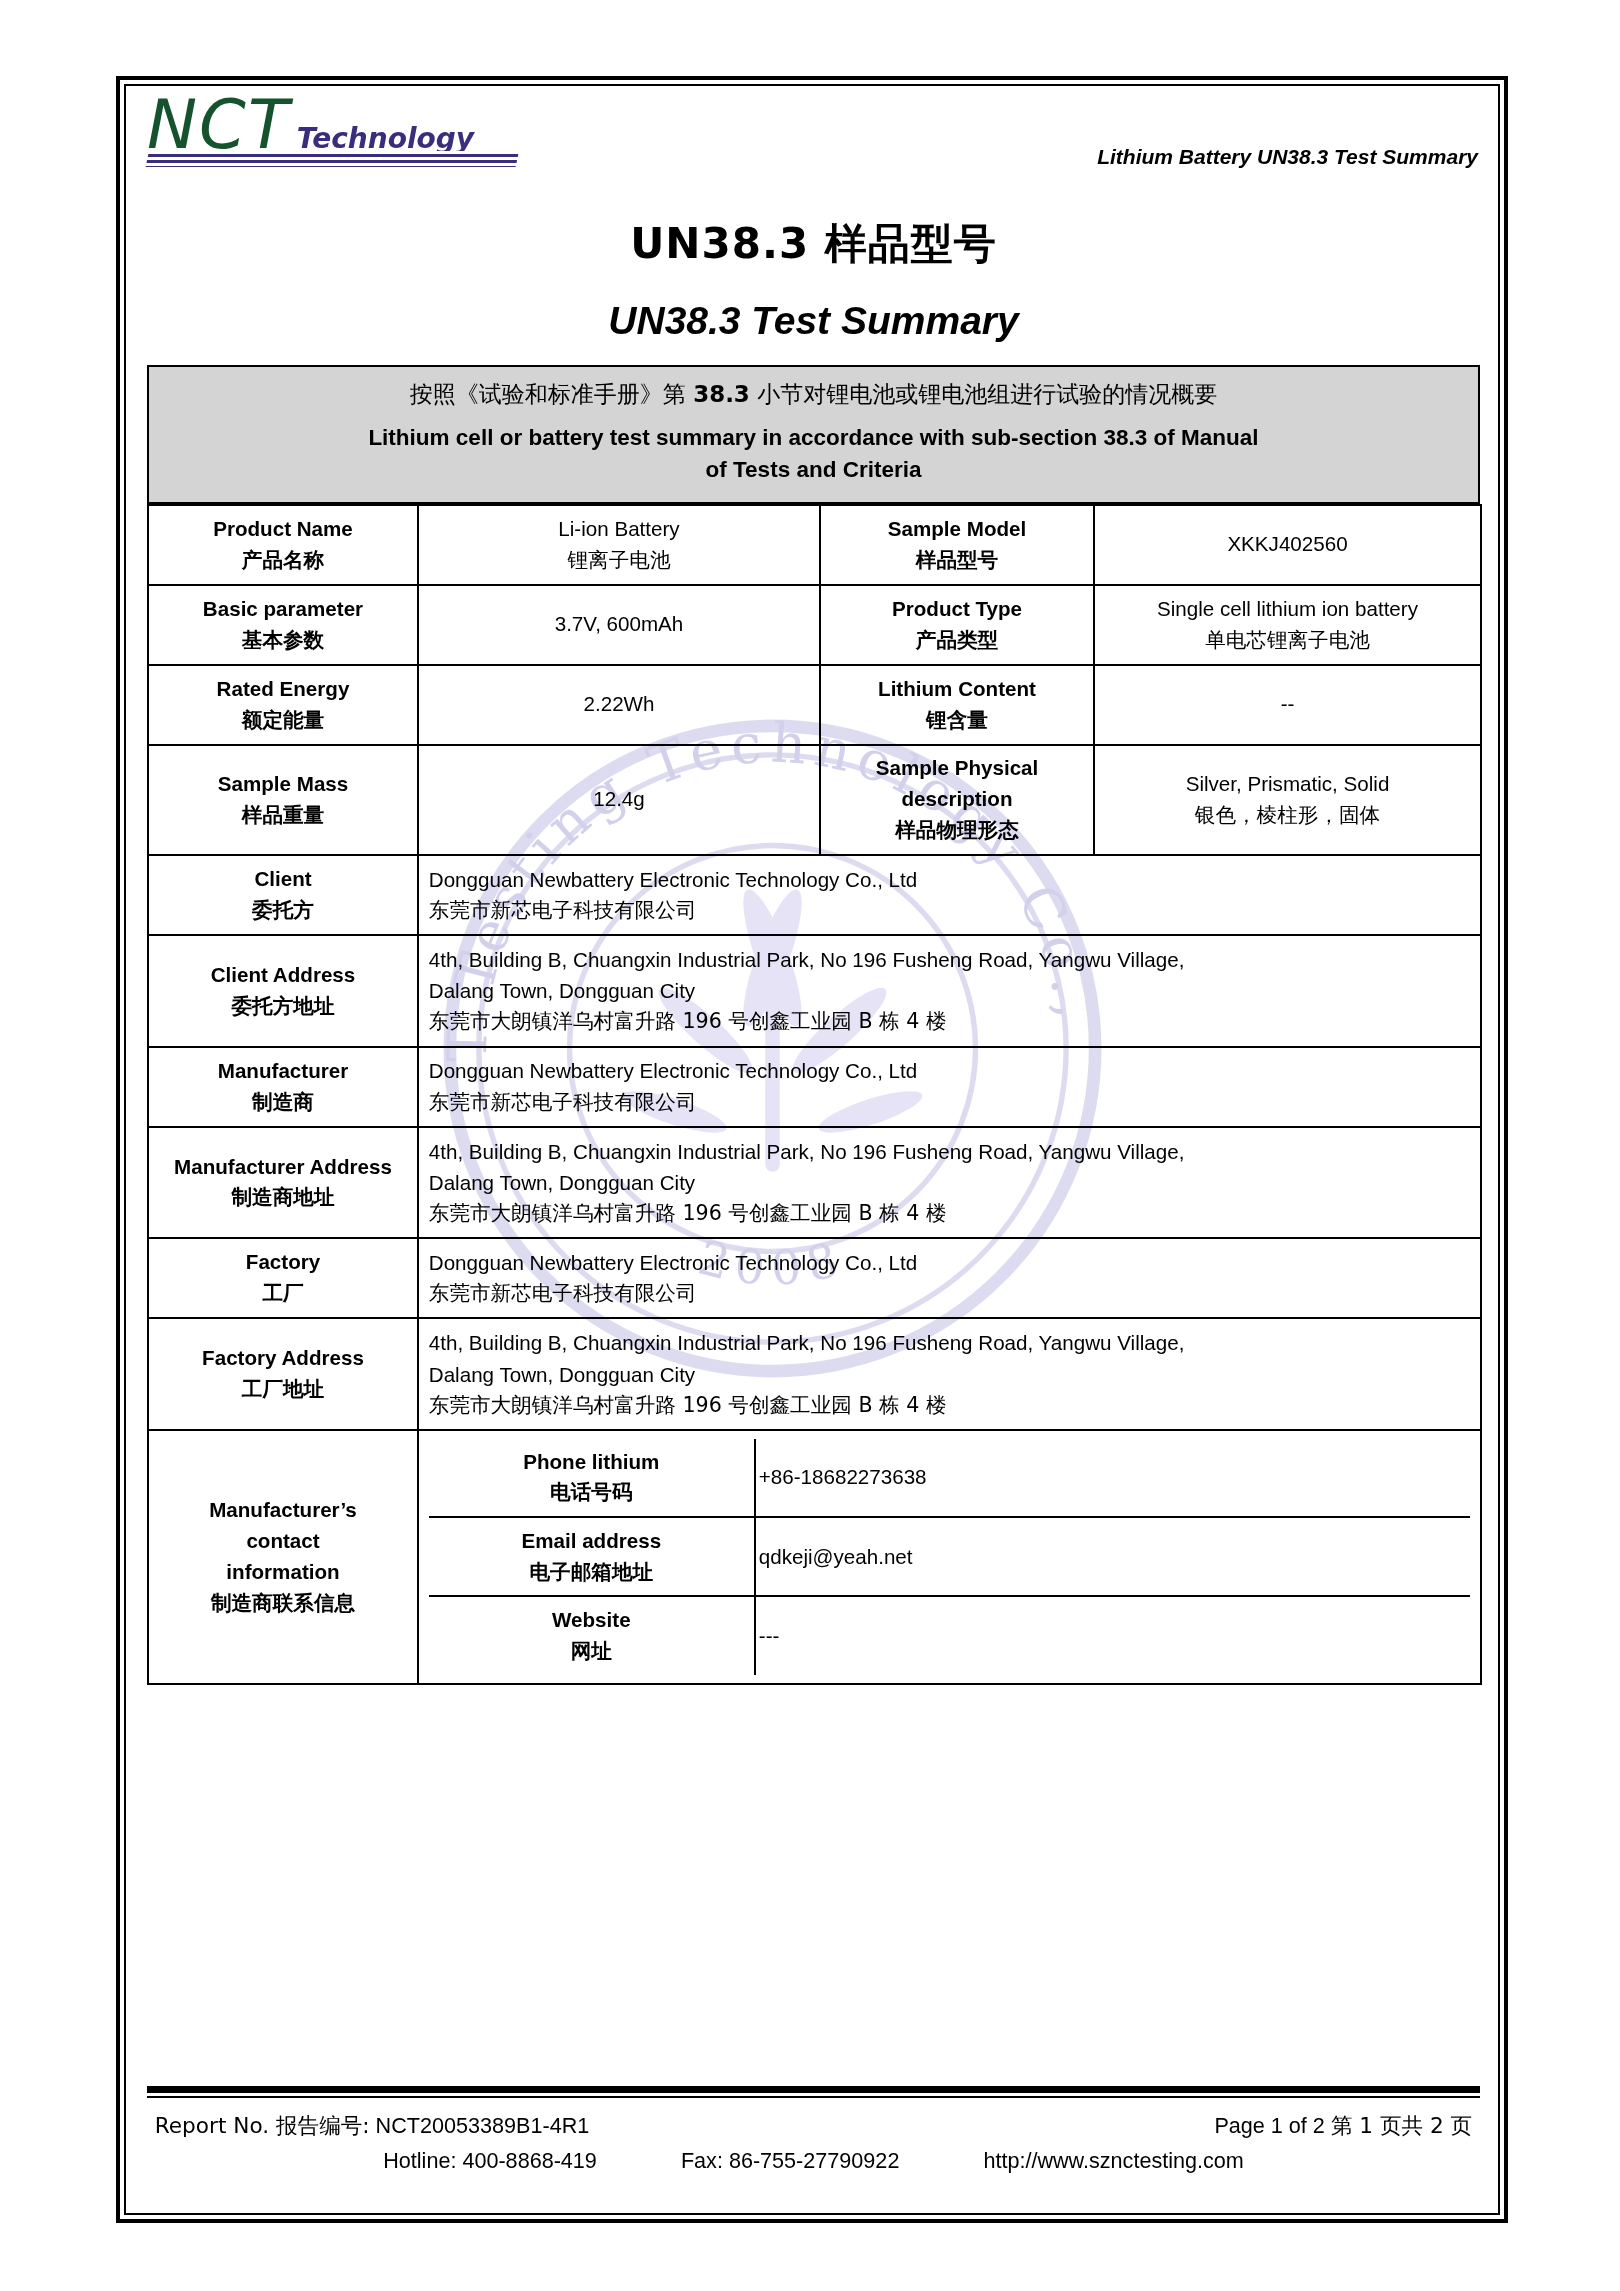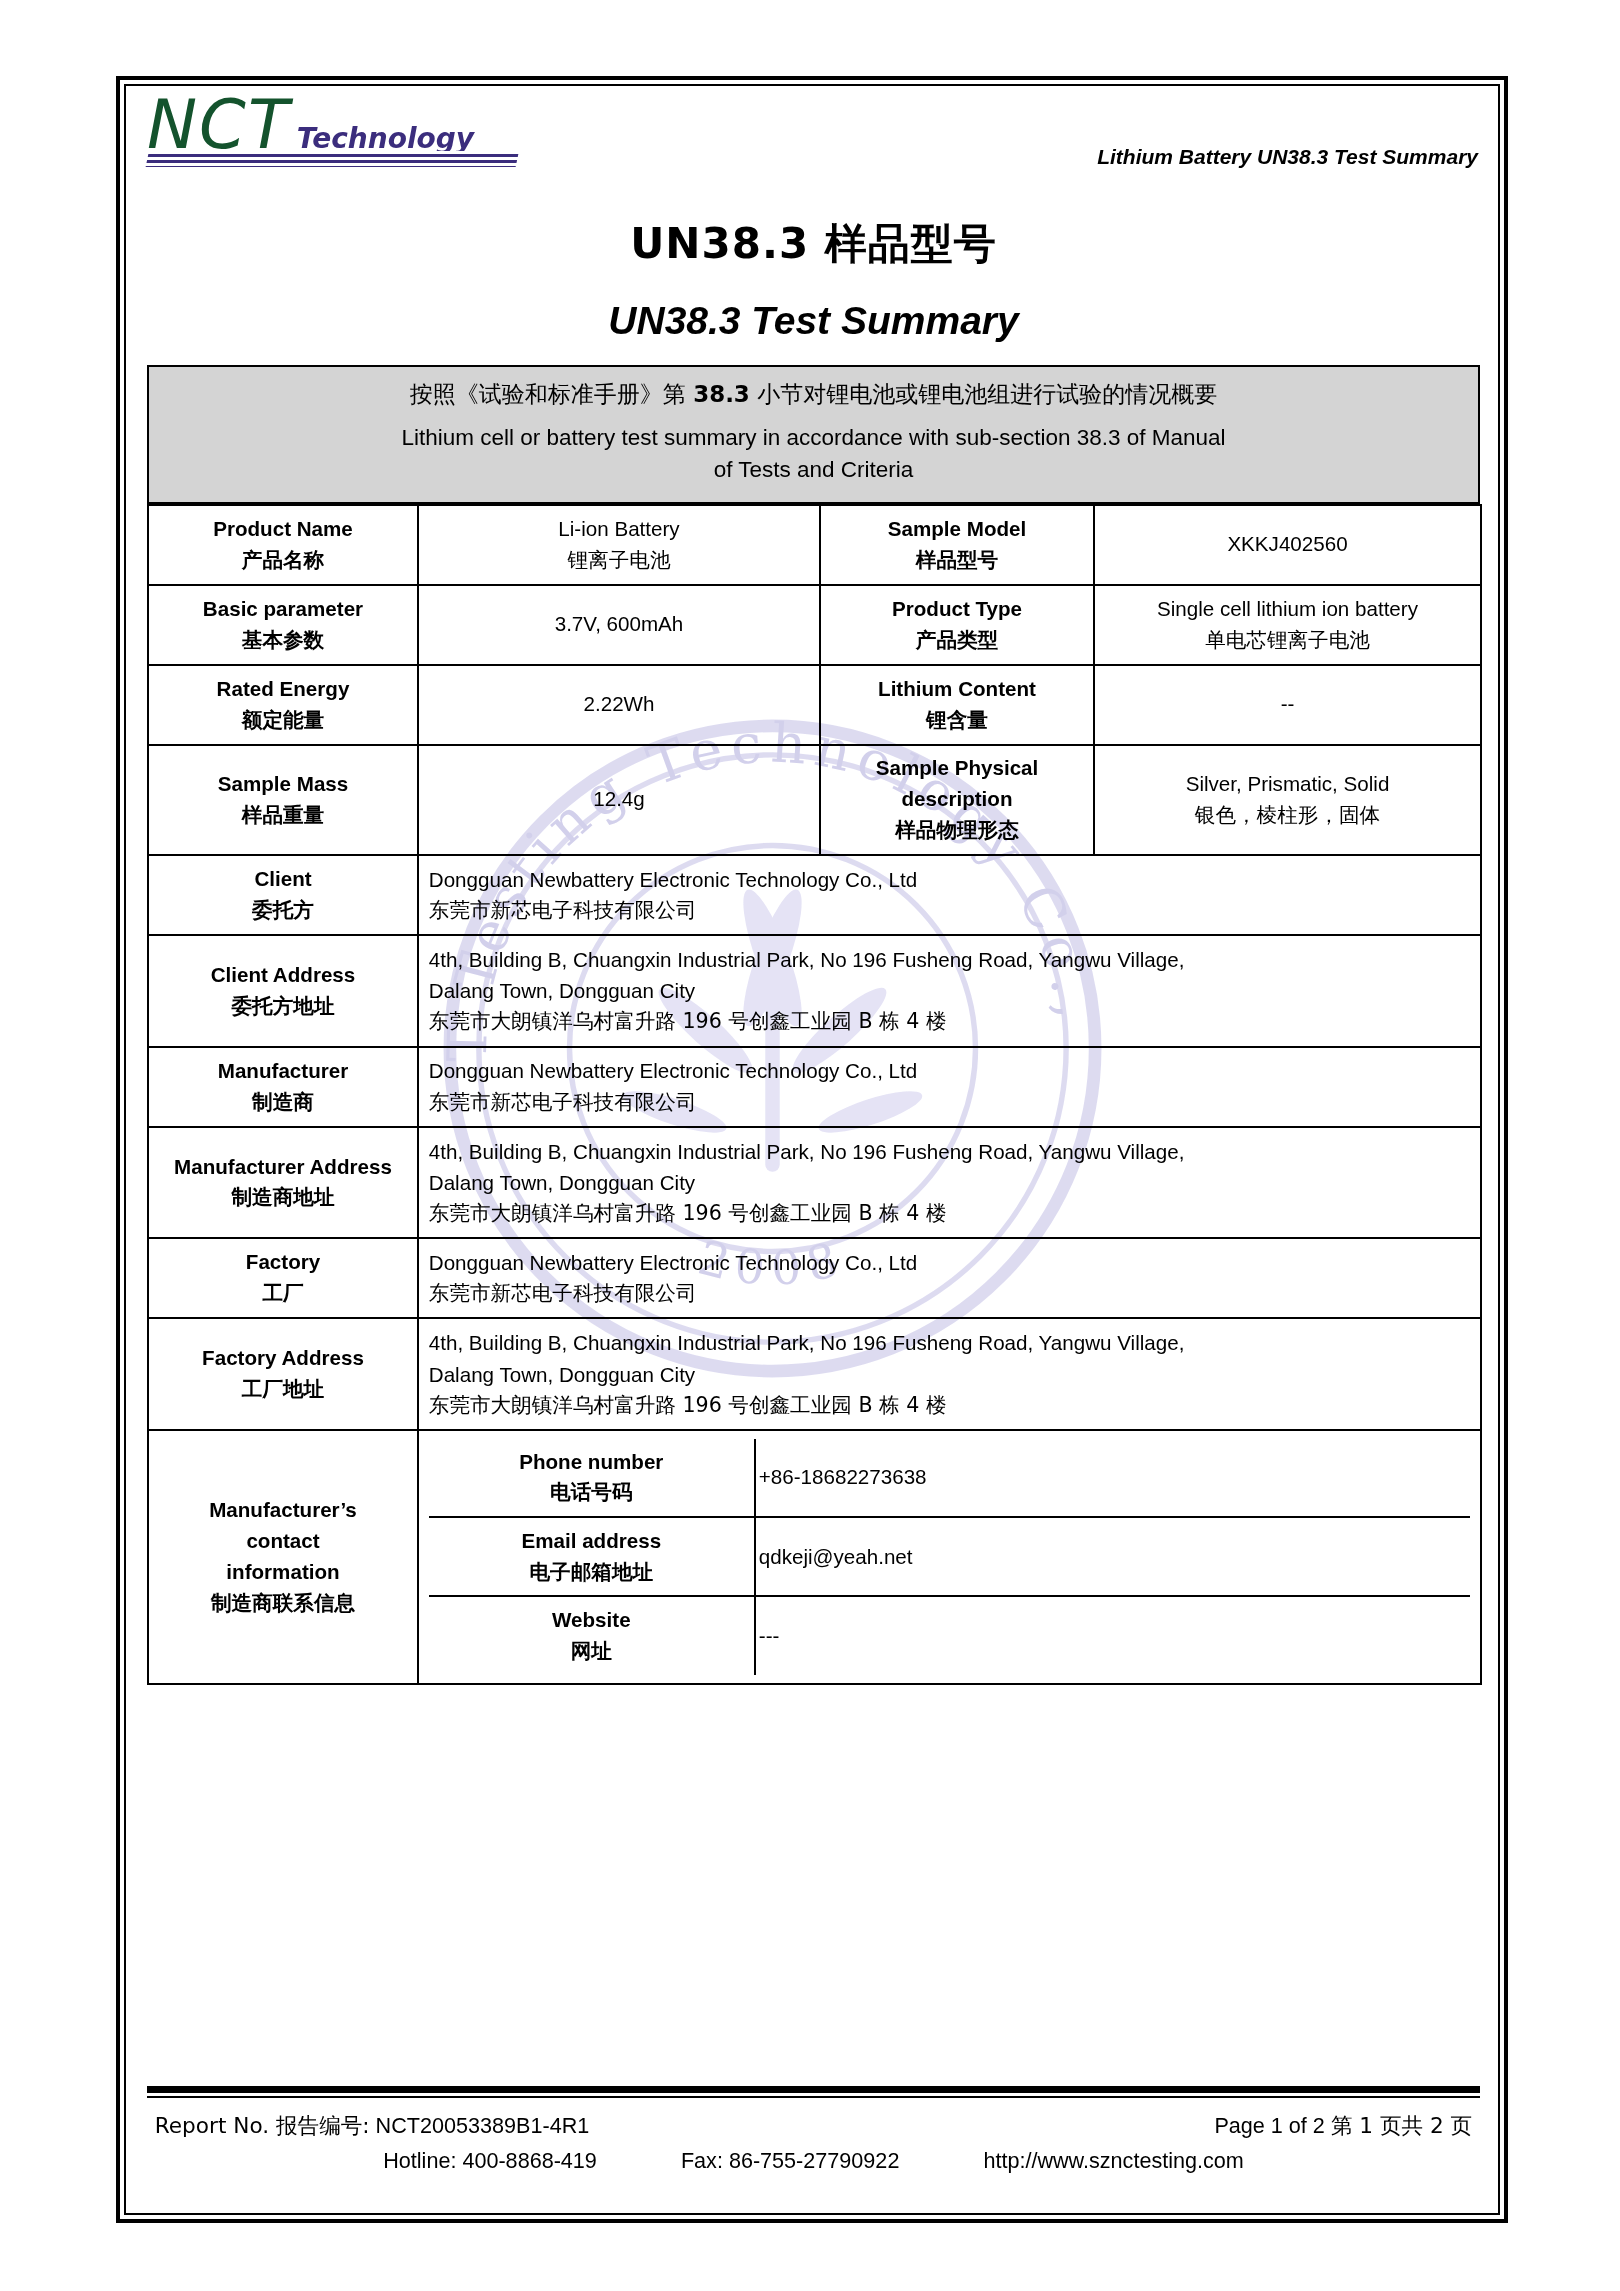--- a/index.html
+++ b/index.html
@@ -120,21 +120,21 @@
   .scope-cn {
     text-align: center;
     font-size: 23px;
     margin-bottom: 11.8px;
     font-family: "DejaVu Sans", sans-serif;
   }
   .scope-cn b { font-weight: 700; }
   .scope-en {
     text-align: center;
     font-size: 22.5px;
-    font-weight: 400;
+    font-weight: 700;
     line-height: 1.42;
   }
 
   
   table.main {
     width: 100%;
     border-collapse: collapse;
     table-layout: fixed;
     background: transparent;
   }
@@ -435,21 +435,21 @@
         </td>
         <td class="nopad" colspan="3">
           <table class="sub-table">
             <colgroup>
               <col style="width:326px">
               <col style="width:auto">
             </colgroup>
             <tbody>
               <tr>
                 <td class="sub-lbl" style="border-top:none;border-left:none;">
-                  <div>Phone number</div>
+                  <div>Phone lithium</div>
                   <div class="cn">电话号码</div>
                 </td>
                 <td class="sub-val" style="border-top:none;border-right:none;">+86-18682273638</td>
               </tr>
               <tr>
                 <td class="sub-lbl" style="border-left:none;">
                   <div>Email address</div>
                   <div class="cn">电子邮箱地址</div>
                 </td>
                 <td class="sub-val" style="border-right:none;">qdkeji@yeah.net</td>

